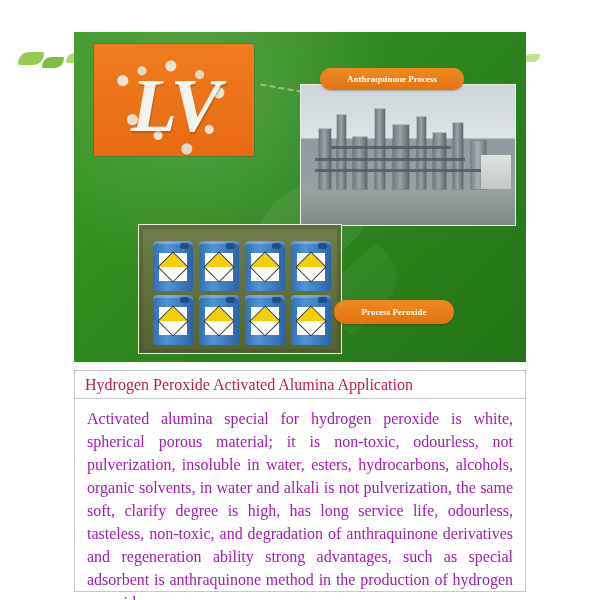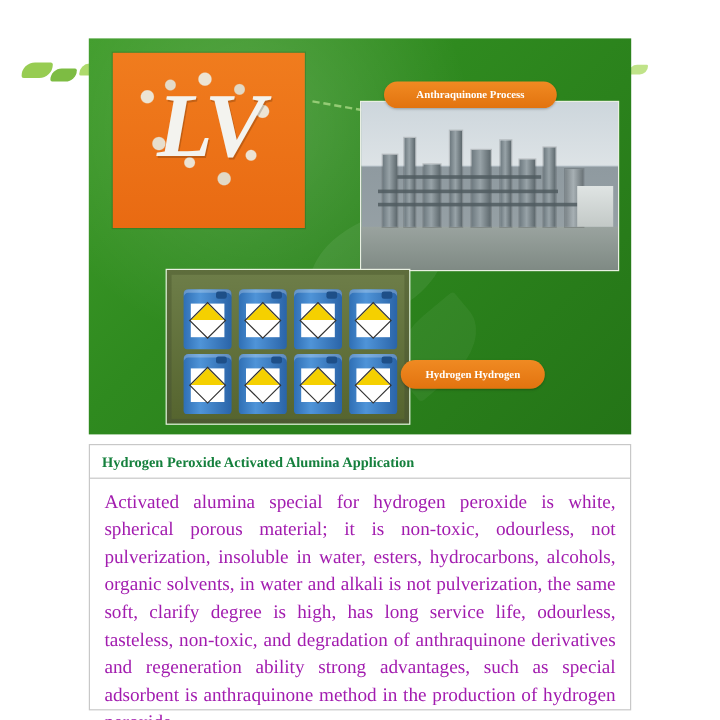--- a/index.html
+++ b/index.html
@@ -91,21 +91,21 @@
   .wm.a { left: 180px; top: 150px; width: 120px; height: 80px; transform: rotate(-18deg); }
   .wm.b { left: 140px; top: 195px; width: 95px; height: 62px; transform: rotate(22deg); background: rgba(255,255,255,.05); }
   .wm.c { left: 250px; top: 230px; width: 80px; height: 54px; transform: rotate(-40deg); background: rgba(255,255,255,.05); }
 
   
   .product-tile {
     position: absolute;
     left: 20px;
     top: 12px;
     width: 160px;
-    height: 146px;
+    height: 112px;
     background: linear-gradient(#f07c1e, #e96a12);
     box-shadow: 0 0 0 1px rgba(0,0,0,.12);
   }
   .lv-mark {
     position: absolute;
     left: 0;
     top: 0;
     width: 160px;
     height: 122px;
     color: #f3f3ef;
@@ -265,23 +265,23 @@
     height: 222px;
     border: 1px solid #c8c8c8;
     background: #ffffff;
     box-sizing: border-box;
   }
   .card-title {
     height: 28px;
     line-height: 28px;
     padding: 0 10px;
     font-family: "Liberation Serif", serif;
-    font-weight: bold;
-    font-size: 12px;
-    color: #15803d;
+    font-weight: normal;
+    font-size: 16px;
+    color: #be185d;
     border-bottom: 1px solid #c8c8c8;
     box-sizing: border-box;
   }
   .card-body {
     padding: 8px 12px 6px 12px;
     font-family: "Liberation Serif", serif;
     font-size: 16px;
     line-height: 23px;
     color: #a21caf;
     text-align: justify;
@@ -377,21 +377,21 @@
       <div class="drum" style="left:106px; top:70px;">
           <span class="cap"></span>
           <span class="lbl"></span>
         </div>
       <div class="drum" style="left:152px; top:70px;">
           <span class="cap"></span>
           <span class="lbl"></span>
         </div>
     </div>
 
-    <div class="callout peroxide">Hydrogen Hydrogen</div>
+    <div class="callout peroxide">Process Peroxide</div>
   </div>
 
   <div class="text-card">
     <div class="card-title">Hydrogen Peroxide Activated Alumina Application</div>
     <div class="card-body">Activated alumina special for hydrogen peroxide is white, spherical porous material; it is non-toxic, odourless, not pulverization, insoluble in water, esters, hydrocarbons, alcohols, organic solvents, in water and alkali is not pulverization, the same soft, clarify degree is high, has long service life, odourless, tasteless, non-toxic, and degradation of anthraquinone derivatives and regeneration ability strong advantages, such as special adsorbent is anthraquinone method in the production of hydrogen peroxide</div>
   </div>
 
 </div>
 
 </body></html>

